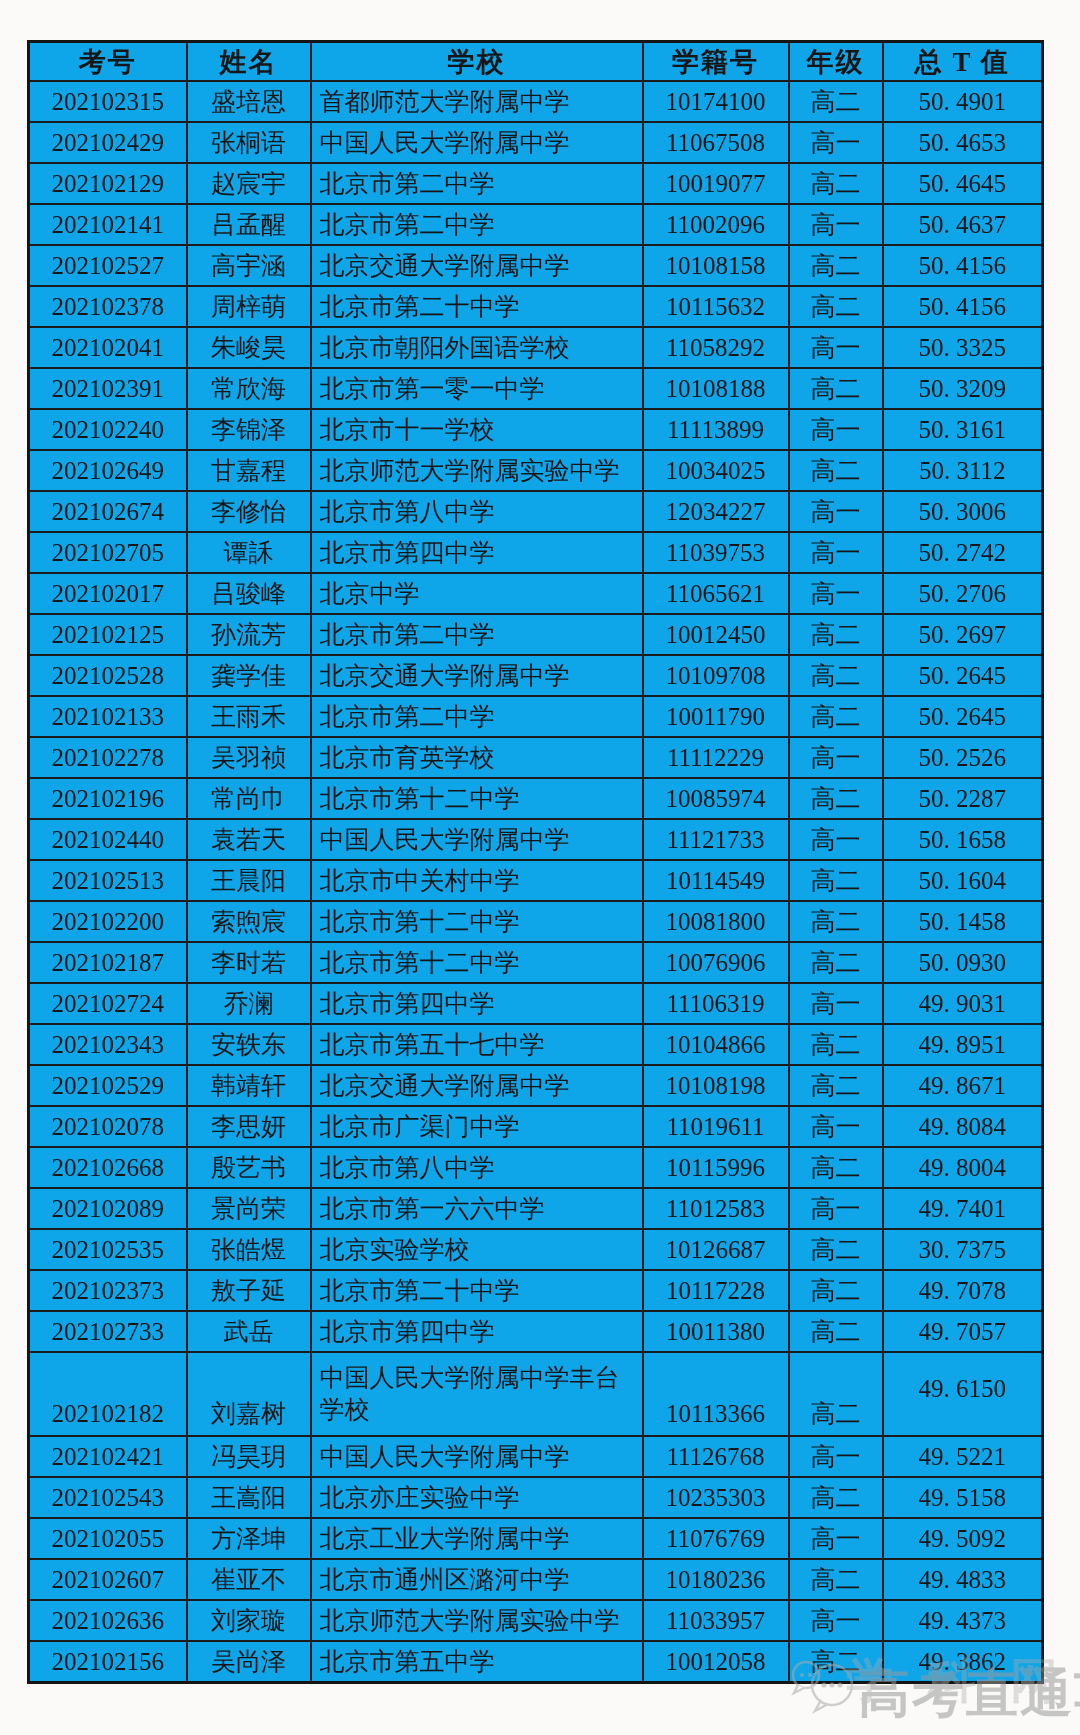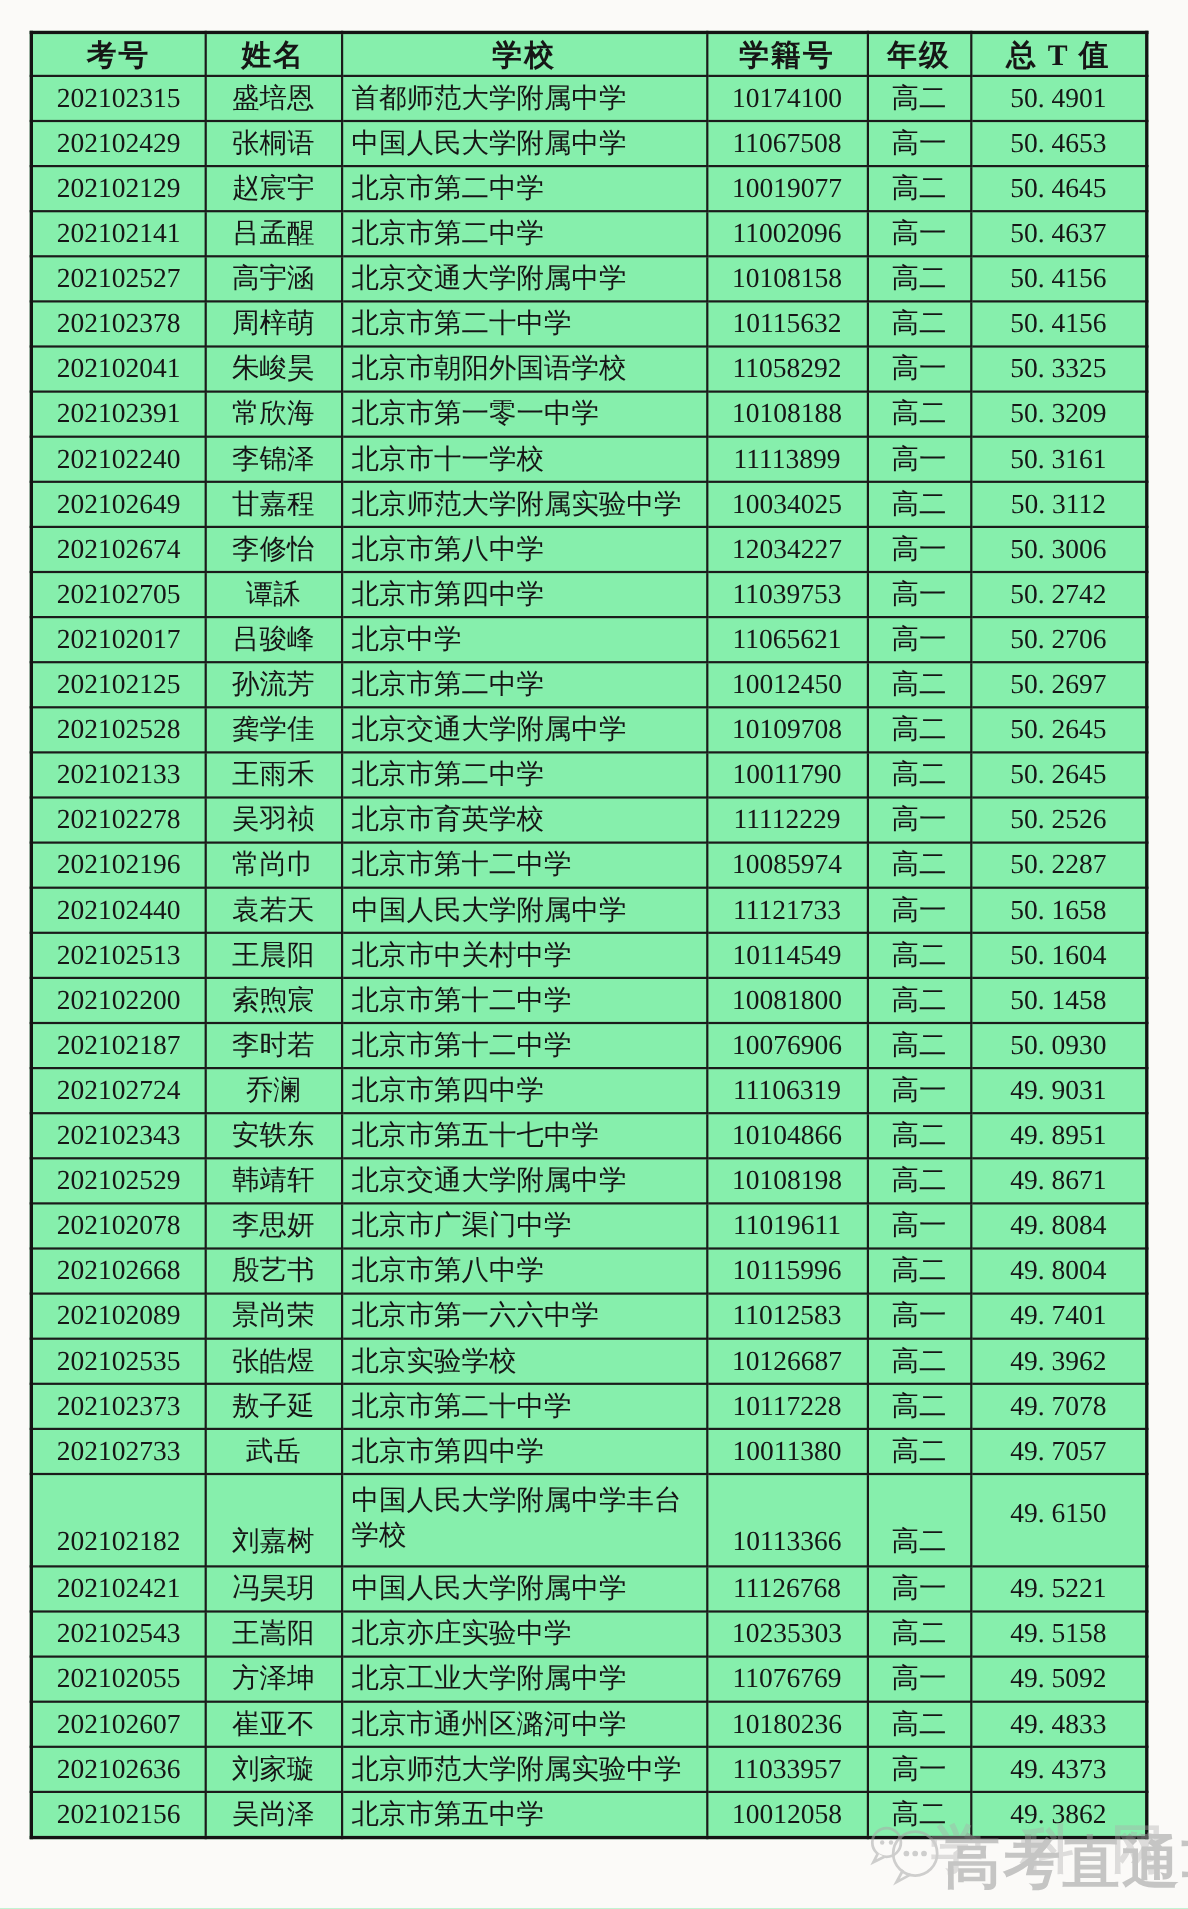--- a/index.html
+++ b/index.html
@@ -6,25 +6,25 @@
   body{
     width:1080px;height:1735px;
     background:#fbfaf8;
     font-family:"Liberation Serif","DejaVu Serif",serif;
     color:#161616;
     position:relative;
     overflow:hidden;
   }
   .sheet{position:absolute;inset:0;}
   table.score{
-    position:absolute;top:28px;left:27px;
+    position:absolute;top:40px;left:27px;
     border-collapse:collapse;
     table-layout:fixed;
     width:874px;
-    background:#86efac;
+    background:#0ea5e9;
   }
   table.score th, table.score td{
     border:2px solid #1b1b1b;
     overflow:hidden;
   }
   table.score{border:3px solid #141414;}
   th{
     height:37px;
     font-size:27px;
     font-weight:bold;
@@ -41,21 +41,21 @@
     vertical-align:middle;
   }
   td.c-school{
     text-align:left;
     padding-left:8px;
     padding-right:20px;
     word-break:break-all;
   }
   td.c-exam{letter-spacing:0px;}
   tr.tall td{height:70px;vertical-align:bottom;padding-bottom:5px;}
-  tr.tall td.c-school{vertical-align:middle;padding-bottom:1px;font-family:Liberation Mono, monospace;}
+  tr.tall td.c-school{vertical-align:middle;padding-bottom:1px;}
   tr.tall td.c-tval{vertical-align:middle;padding-bottom:11px;}
   .watermark{
     position:absolute;
     top:1645px;left:788px;
     width:290px;height:80px;
     pointer-events:none;
     opacity:0.55;
   }
   .wm-text{
     position:absolute;
@@ -326,21 +326,21 @@
           <td class="c-id">11012583</td>
           <td class="c-grade">高一</td>
           <td class="c-tval">49. 7401</td>
         </tr>
         <tr>
           <td class="c-exam">202102535</td>
           <td class="c-name">张皓煜</td>
           <td class="c-school">北京实验学校</td>
           <td class="c-id">10126687</td>
           <td class="c-grade">高二</td>
-          <td class="c-tval">49. 3962</td>
+          <td class="c-tval">30. 7375</td>
         </tr>
         <tr>
           <td class="c-exam">202102373</td>
           <td class="c-name">敖子延</td>
           <td class="c-school">北京市第二十中学</td>
           <td class="c-id">10117228</td>
           <td class="c-grade">高二</td>
           <td class="c-tval">49. 7078</td>
         </tr>
         <tr>

